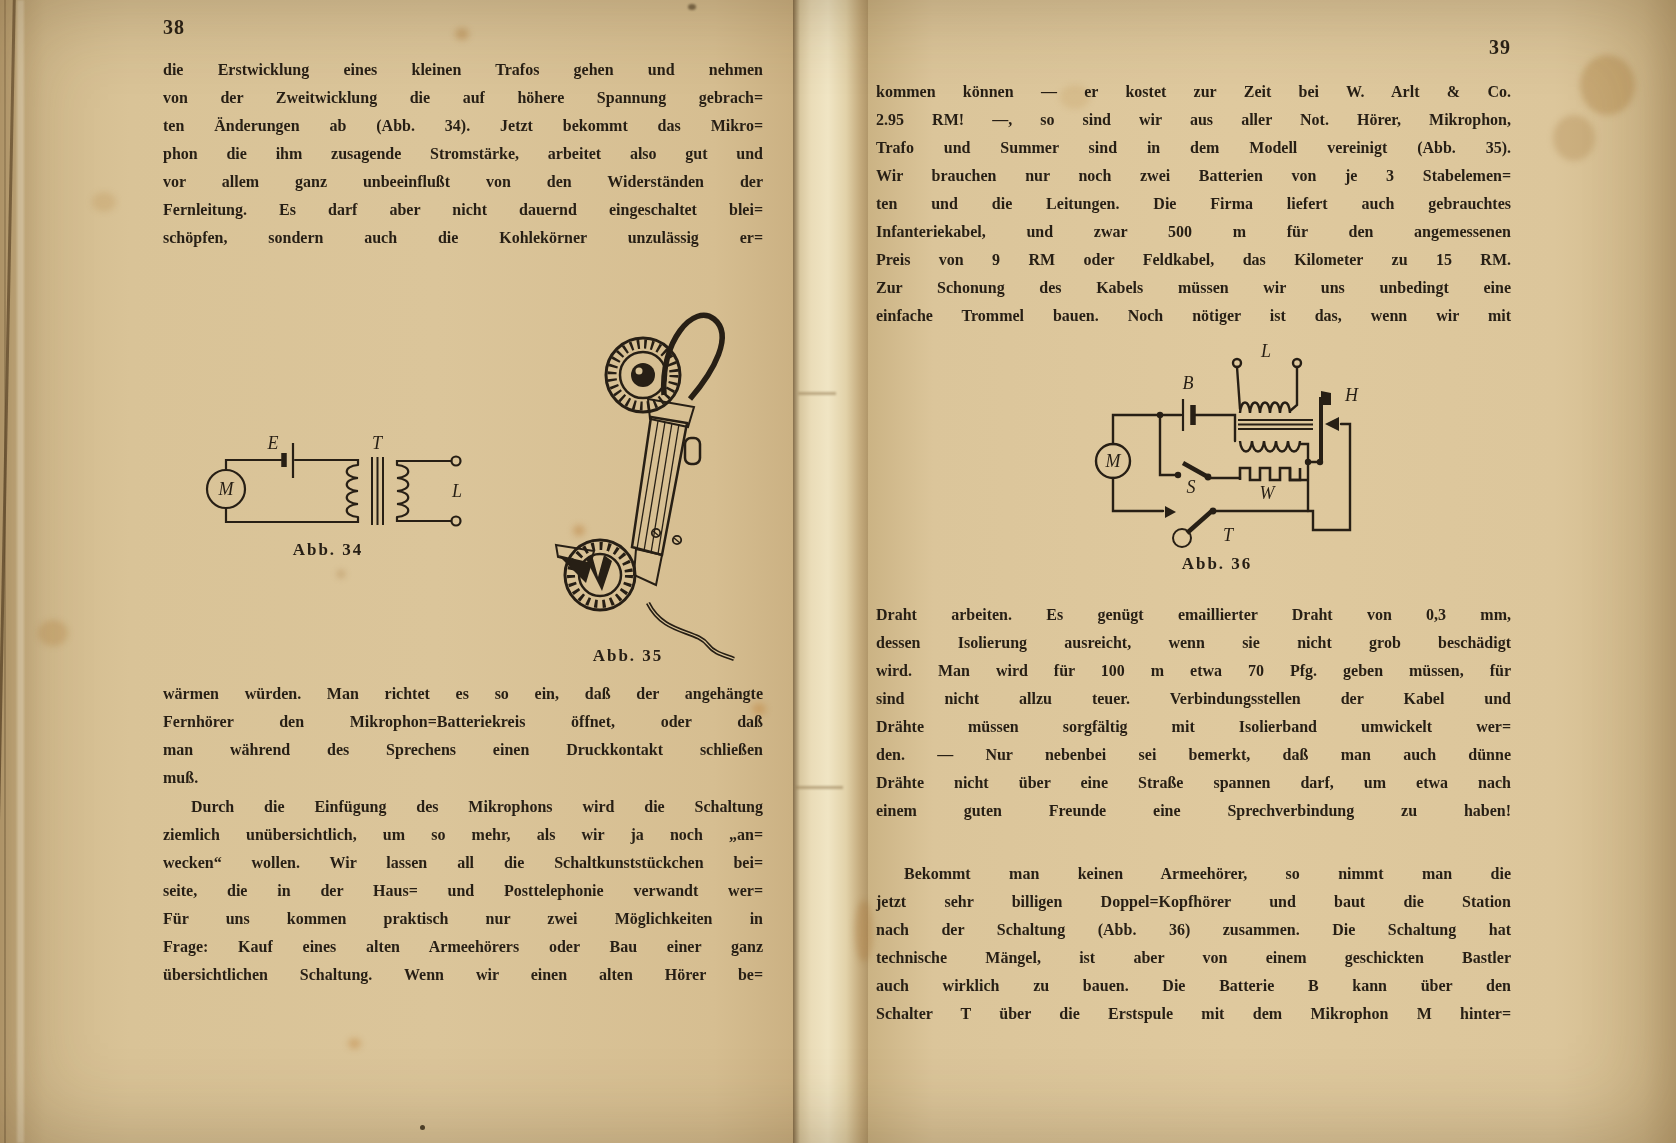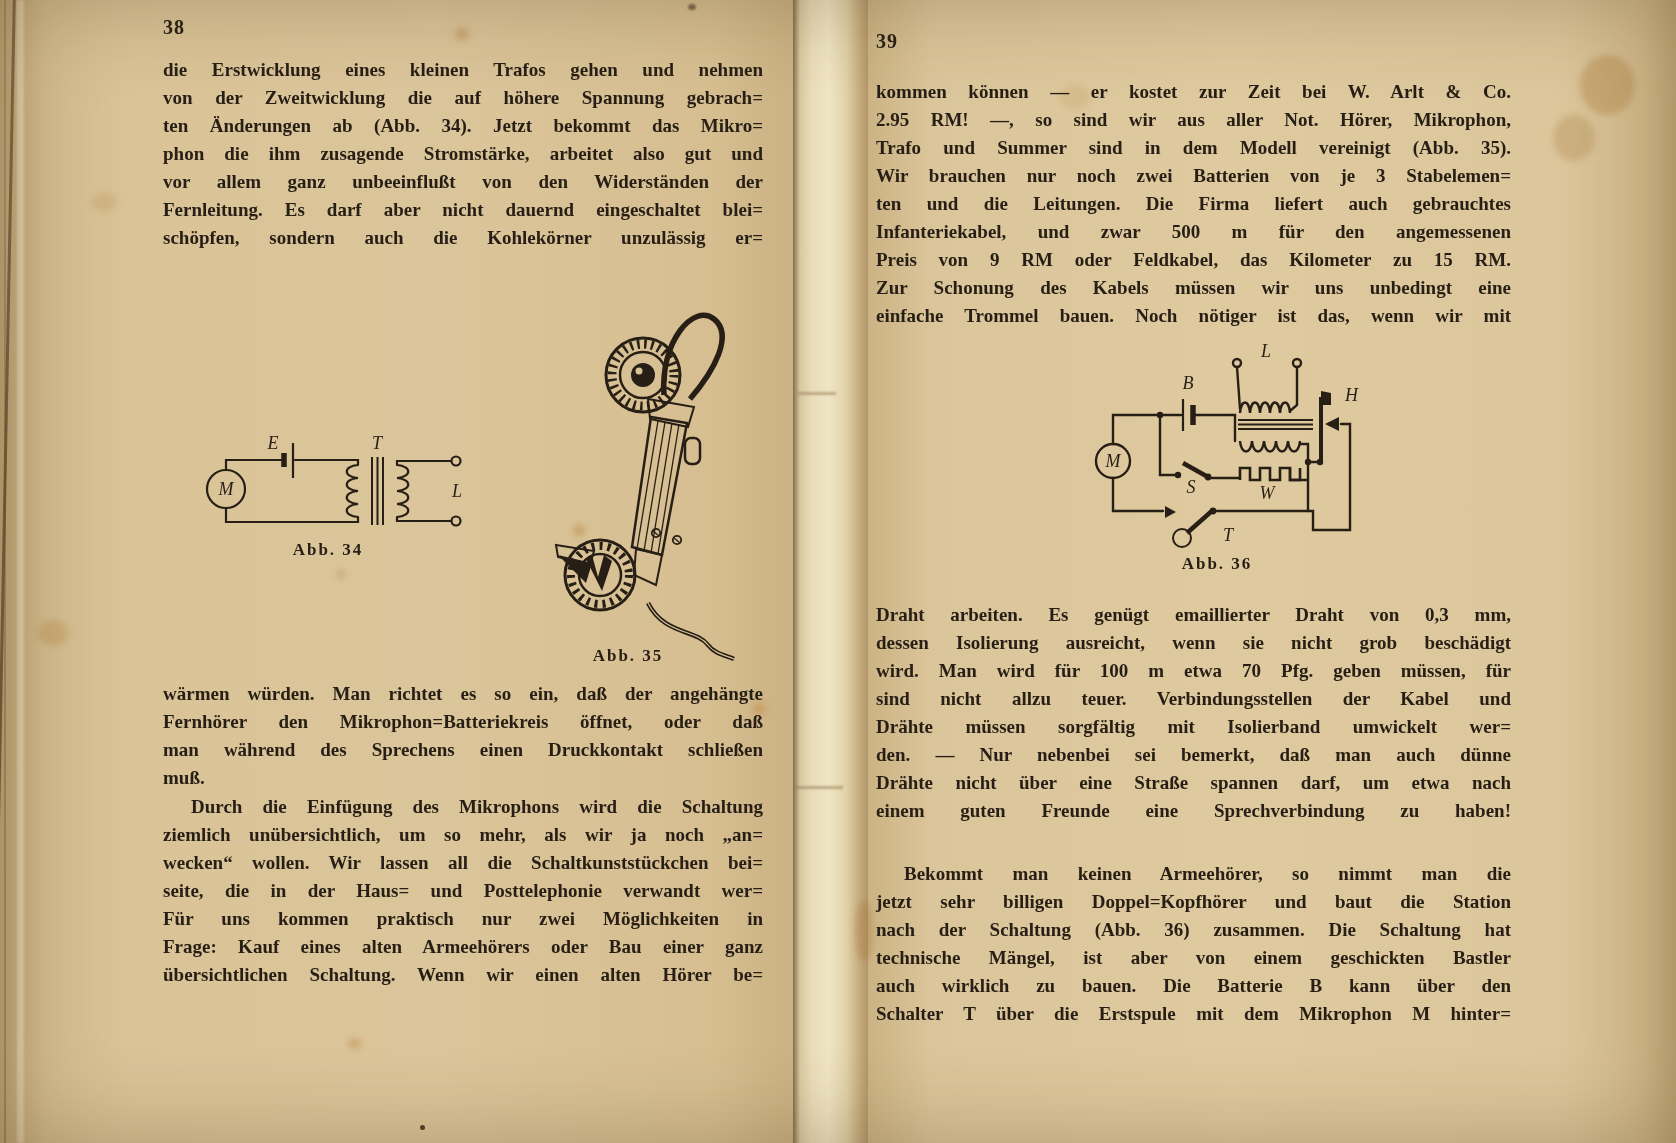--- a/index.html
+++ b/index.html
@@ -16,21 +16,21 @@
   #right-page-bg { left:868px; width:808px;
     background:linear-gradient(90deg,#cbb384 0,#dbc59a 65px,#dfc99e 45%,#dcc69b 85%,#d1b98b 96%,#c5ab7c 100%); }
   #vignette { position:absolute; inset:0; box-shadow:inset 0 0 90px rgba(80,55,22,.33); pointer-events:none; }
   .crease { position:absolute; background:linear-gradient(#6b5334,#4e3b22); opacity:.75; }
   .crease-hl { position:absolute; background:rgba(247,238,210,.45); filter:blur(1px); }
   .gutter-notch { position:absolute; height:3px; background:rgba(150,125,85,.55); filter:blur(1px); }
 
   .stain { position:absolute; border-radius:50%; filter:blur(3px); }
 
   .pagenum { position:absolute; font-size:20px; font-weight:bold; letter-spacing:1px; }
-  .para { position:absolute; font-size:19px; line-height:28px; font-weight:bold; }
+  .para { position:absolute; font-size:16px; line-height:28px; font-weight:bold; }
   .tline { text-align:justify; text-align-last:justify; height:28px; overflow:visible; }
   .indent .tline:first-child { text-indent:28px; }
   .cap { position:absolute; width:180px; font-size:17px; font-weight:bold; text-align:center; letter-spacing:2px; }
 
   svg { position:absolute; overflow:visible; }
   .lbl { font-family:"Liberation Serif","DejaVu Serif",serif; font-style:italic; font-size:18px; fill:#271f15; }
   .ink { stroke:#271f15; fill:none; }
 </style>
 </head>
 <body>
@@ -159,21 +159,21 @@
   <div class="para indent" style="left:163px; top:793px; width:600px;">
       <div class="tline">Durch die Einfügung des Mikrophons wird die Schaltung</div>
       <div class="tline">ziemlich unübersichtlich, um so mehr, als wir ja noch „an=</div>
       <div class="tline">wecken“ wollen. Wir lassen all die Schaltkunststückchen bei=</div>
       <div class="tline">seite, die in der Haus= und Posttelephonie verwandt wer=</div>
       <div class="tline">Für uns kommen praktisch nur zwei Möglichkeiten in</div>
       <div class="tline">Frage: Kauf eines alten Armeehörers oder Bau einer ganz</div>
       <div class="tline">übersichtlichen Schaltung. Wenn wir einen alten Hörer be=</div>
     </div>
 
-  <div class="pagenum" style="left:876px; top:30px; width:635px; ">39</div>
+  <div class="pagenum" style="left:876px; top:36px; width:635px; text-align:right;">39</div>
 
   <div class="para" style="left:876px; top:78px; width:635px;">
       <div class="tline">kommen können — er kostet zur Zeit bei W. Arlt &amp; Co.</div>
       <div class="tline">2.95 RM! —, so sind wir aus aller Not. Hörer, Mikrophon,</div>
       <div class="tline">Trafo und Summer sind in dem Modell vereinigt (Abb. 35).</div>
       <div class="tline">Wir brauchen nur noch zwei Batterien von je 3 Stabelemen=</div>
       <div class="tline">ten und die Leitungen. Die Firma liefert auch gebrauchtes</div>
       <div class="tline">Infanteriekabel, und zwar 500 m für den angemessenen</div>
       <div class="tline">Preis von 9 RM oder Feldkabel, das Kilometer zu 15 RM.</div>
       <div class="tline">Zur Schonung des Kabels müssen wir uns unbedingt eine</div>

